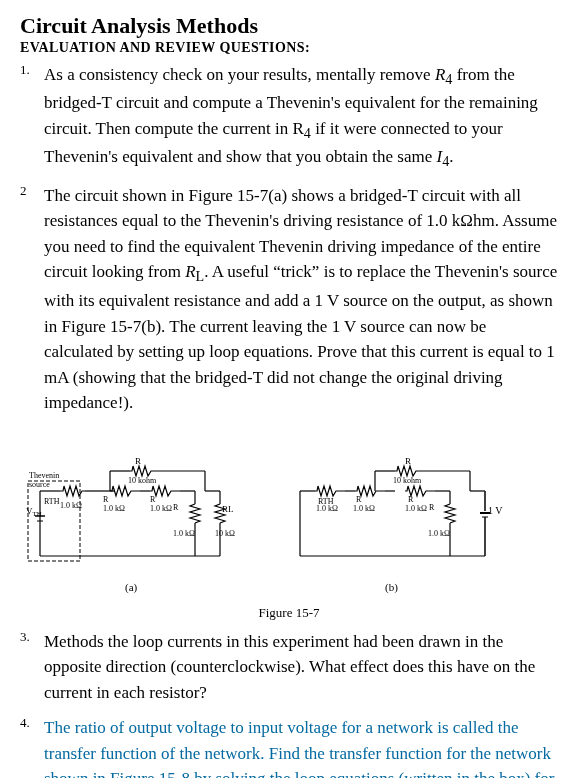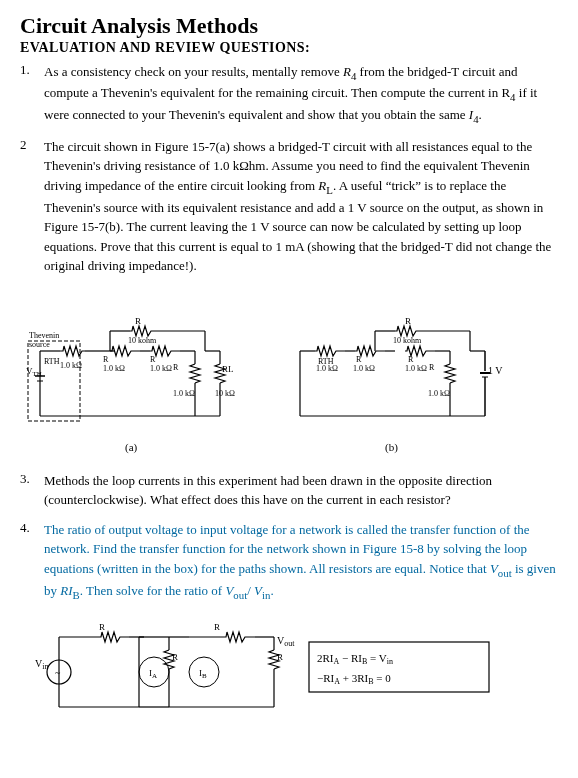--- a/index.html
+++ b/index.html
@@ -31,21 +31,21 @@
     .question-item {
       display: flex;
       margin-bottom: 10px;
     }
     .question-num {
       min-width: 24px;
       font-size: 13px;
       padding-top: 0;
     }
     .question-text {
-      font-size: 13px;
+      font-size: 17px;
       line-height: 1.5;
       flex: 1;
     }
     .figure-container {
       text-align: center;
       margin: 10px 0 6px 0;
     }
     .figure-label {
       font-size: 13px;
       text-align: center;
@@ -189,20 +189,21 @@
     <line x1="462" y1="91" x2="468" y2="91" stroke="#000" stroke-width="1"></line>
     <line x1="465" y1="91" x2="465" y2="130" stroke="#000" stroke-width="1.5"></line>
     <text x="468" y="88" font-size="10" fill="#000">1 V</text>
 
     <line x1="280" y1="130" x2="465" y2="130" stroke="#000" stroke-width="1.2"></line>
 
     <line x1="280" y1="65" x2="280" y2="130" stroke="#000" stroke-width="1.2"></line>
 
     <text x="365" y="165" font-size="11" fill="#000">(b)</text>
   </svg>
+  <div class="figure-label">Figure 15-7</div>
 </div>
 
 <ol class="questions-list">
   <li class="question-item">
     <span class="question-num">3.</span>
     <span class="question-text">
       Methods the loop currents in this experiment had been drawn in the opposite direction
       (counterclockwise). What effect does this have on the current in each resistor?
     </span>
   </li>

